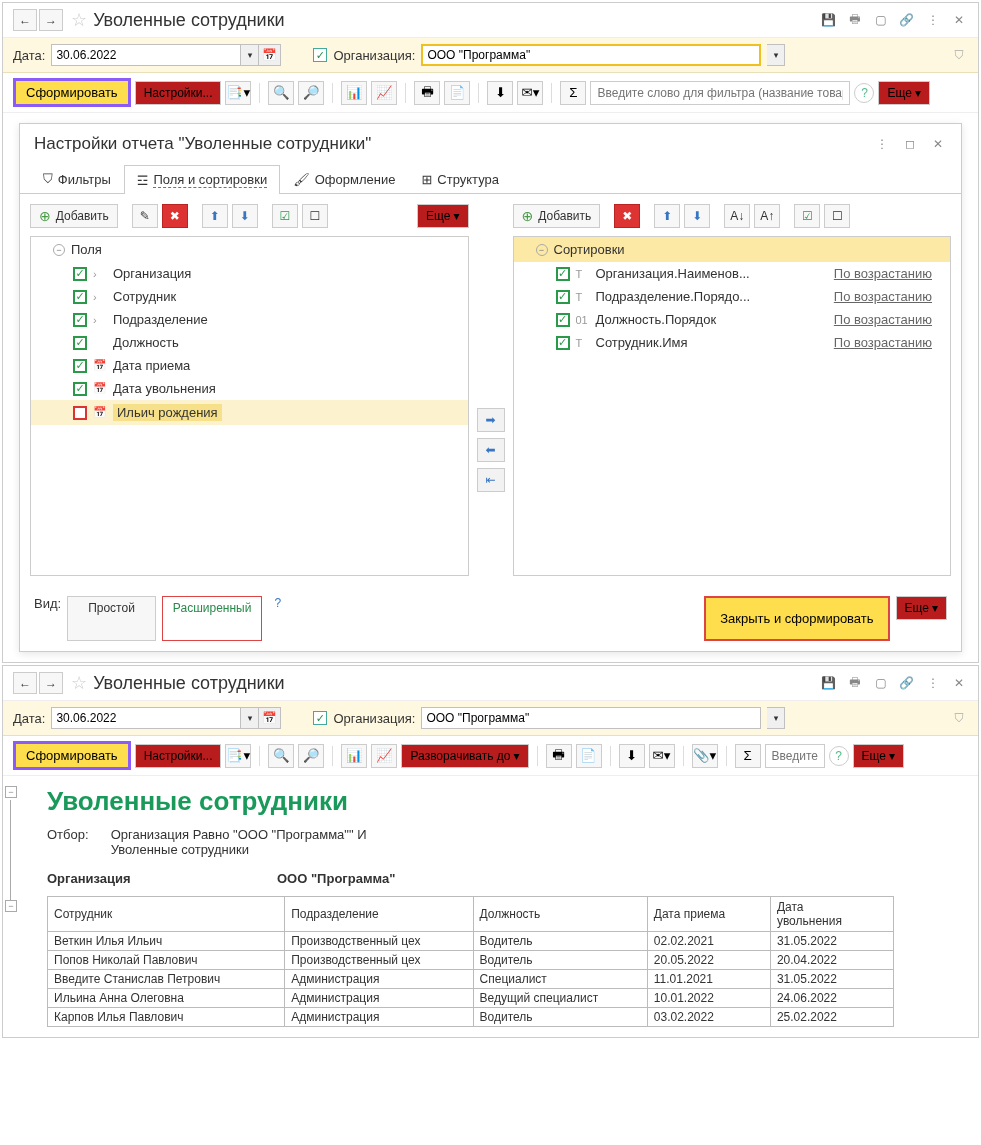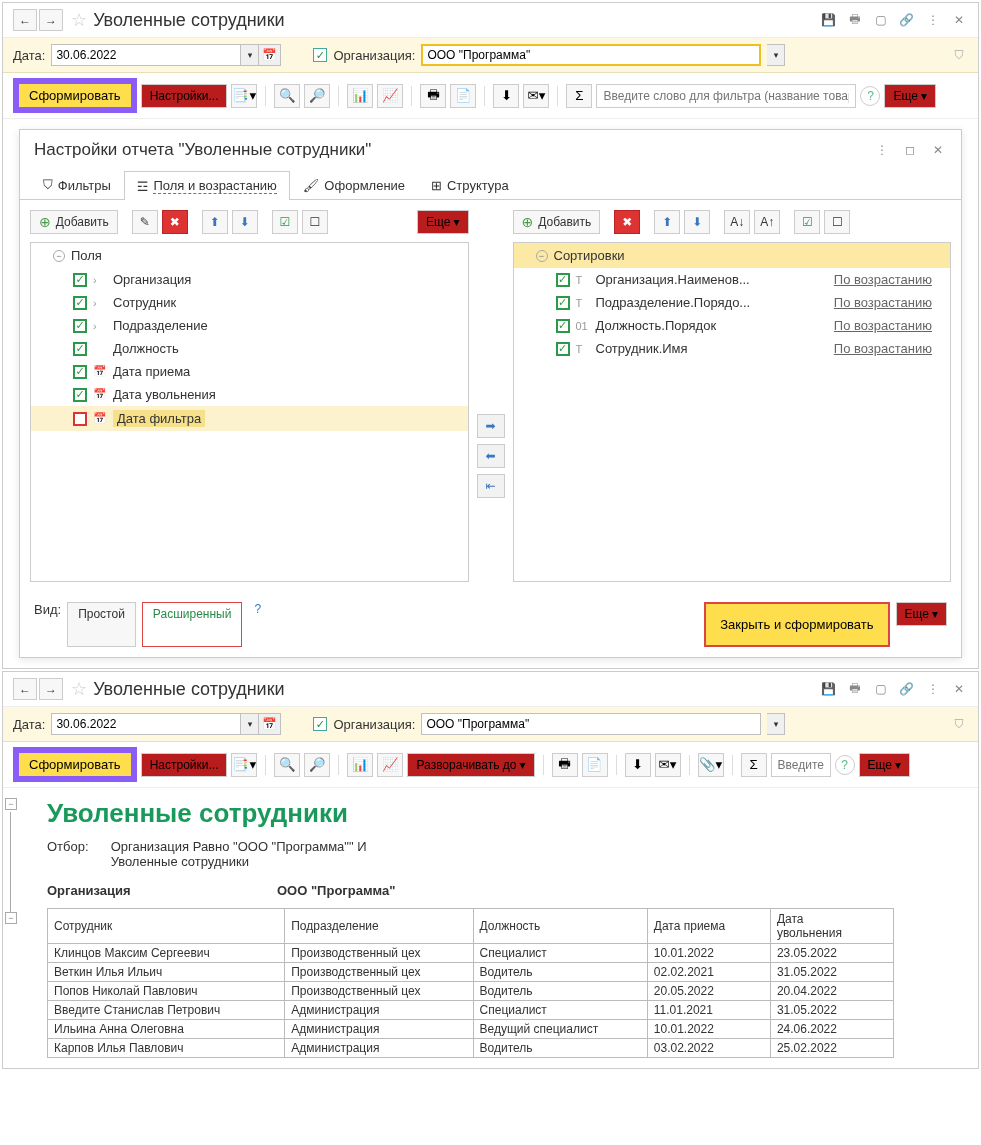--- a/index.html
+++ b/index.html
@@ -16,21 +16,21 @@
 .date-input { width: 190px; height: 22px; border: 1px solid #c0c0c0; padding: 0 4px; background: #fff; font-size: 12px; }
 .date-group { display: flex; }
 .date-spin { width: 18px; height: 22px; border: 1px solid #c0c0c0; border-left: none; background: #f0f0f0; display: flex; align-items: center; justify-content: center; font-size: 9px; }
 .date-cal { width: 22px; height: 22px; border: 1px solid #c0c0c0; border-left: none; background: #f0f0f0; display: flex; align-items: center; justify-content: center; }
 .checkbox { width: 14px; height: 14px; border: 1px solid #4a9; display: inline-flex; align-items: center; justify-content: center; color: #2a8a4a; font-size: 11px; background: #fff; }
 .org-input { height: 22px; border: 1px solid #c0c0c0; padding: 0 4px; background: #fff; font-size: 12px; flex: 0 0 340px; }
 .org-input.highlighted { border: 2px solid #f0c020; }
 .org-dd { width: 18px; height: 22px; border: 1px solid #c0c0c0; border-left: none; background: #f0f0f0; display: flex; align-items: center; justify-content: center; font-size: 9px; }
 .filter-funnel { position: absolute; right: 10px; color: #aaa; }
 .toolbar { padding: 5px 10px; display: flex; align-items: center; gap: 4px; border-bottom: 1px solid #eee; flex-wrap: wrap; }
-.btn-yellow { background: #ffde4d; border: 6px solid #8b5cf6; padding: 4px 10px; font-size: 13px; cursor: pointer; }
+.btn-yellow { background: #ffde4d; border: 3px solid #8b5cf6; padding: 4px 10px; font-size: 13px; cursor: pointer; }
 .btn { background: #b91c1c; border: 1px solid #ccc; padding: 3px 8px; font-size: 12px; cursor: pointer; display: inline-flex; align-items: center; gap: 3px; height: 24px; }
 .btn-icon { width: 26px; height: 24px; border: 1px solid #ccc; background: #f7f7f7; display: inline-flex; align-items: center; justify-content: center; cursor: pointer; }
 .sep { width: 1px; height: 20px; background: #ddd; margin: 0 4px; }
 .search-input { height: 24px; border: 1px solid #ccc; padding: 0 6px; font-size: 12px; color: #999; width: 260px; }
 .search-input.short { width: 60px; }
 .q-icon { width: 20px; height: 20px; border: 1px solid #ccc; border-radius: 50%; color: #5b8; display: inline-flex; align-items: center; justify-content: center; font-size: 12px; }
 
 .dialog { margin: 10px 16px; border: 1px solid #ccc; box-shadow: 0 2px 8px rgba(0,0,0,0.1); background: #fff; }
 .dialog-header { display: flex; align-items: center; padding: 10px 14px; }
 .dialog-title { font-size: 17px; flex: 1; }
@@ -54,21 +54,21 @@
 .expand-icon { width: 12px; height: 12px; border: 1px solid #aaa; border-radius: 50%; display: inline-flex; align-items: center; justify-content: center; font-size: 9px; color: #777; }
 .chk { width: 14px; height: 14px; border: 2px solid #2a9a4a; display: inline-flex; align-items: center; justify-content: center; color: #2a9a4a; font-size: 11px; background: #fff; }
 .chk.unchecked { border-color: #d33; color: transparent; }
 .type-icon { color: #999; font-size: 11px; width: 14px; }
 .sort-link { color: #666; text-decoration: underline; cursor: pointer; margin-left: auto; padding-right: 10px; }
 .sort-box .tree-item { padding-left: 42px; }
 .mid-arrows { display: flex; flex-direction: column; gap: 6px; justify-content: center; padding-top: 120px; }
 .arrow-btn { width: 28px; height: 24px; border: 1px solid #ccc; background: #f2f2f2; display: flex; align-items: center; justify-content: center; color: #3876c2; cursor: pointer; }
 .dialog-footer { display: flex; padding: 10px 14px; gap: 6px; }
 .view-label { font-size: 13px; }
-.view-simple { border: 1px solid #ccc; padding: 4px 10px; background: #f7f7f7; }
+.view-simple { border: 1px solid #ccc; padding: 4px 20px; background: #f7f7f7; }
 .view-ext { border: 1px solid #d44; padding: 4px 10px; color: #2a8a4a; }
 .q-link { color: #3876c2; margin-left: 6px; }
 .btn-close-form { background: #ffde4d; border: 2px solid #d44; padding: 13px 14px; font-size: 13px; cursor: pointer; margin-left: auto; font-weight: normal; }
 
 .report-area { padding: 10px 14px; position: relative; }
 .report-title { color: #1a9a5a; font-size: 26px; font-weight: bold; margin-bottom: 10px; margin-left: 30px; }
 .report-filter { margin-left: 30px; margin-bottom: 14px; font-size: 13px; }
 .report-filter-label { display: inline-block; width: 60px; vertical-align: top; }
 .report-filter-val { display: inline-block; }
 .report-org-row { margin-left: 30px; display: flex; font-size: 13px; font-weight: bold; margin-bottom: 10px; }
@@ -145,21 +145,21 @@
         <span class="tool-icon">✕</span>
       </div>
     </div>
     <div class="tabs">
       <div class="tab">
         <span>⛉</span>
         <span>Фильтры</span>
       </div>
       <div class="tab active">
         <span>☲</span>
-        <span class="tab-underline">Поля и возрастанию</span>
+        <span class="tab-underline">Поля и сортировки</span>
       </div>
       <div class="tab">
         <span>🖌</span>
         <span>Оформление</span>
       </div>
       <div class="tab">
         <span>⊞</span>
         <span>Структура</span>
       </div>
     </div>
@@ -215,21 +215,21 @@
               <span>Дата приема</span>
             </div>
             <div class="tree-item">
               <span class="chk">✓</span>
               <span class="type-icon">📅</span>
               <span>Дата увольнения</span>
             </div>
             <div class="tree-item sel">
               <span class="chk unchecked">✓</span>
               <span class="type-icon">📅</span>
-              <span style="background:#f7e08a;padding:1px 4px">Дата фильтра</span>
+              <span style="background:#f7e08a;padding:1px 4px">Ильич рождения</span>
             </div>
           </div>
         </div>
 
         <div class="mid-arrows">
           <div class="arrow-btn">➡</div>
           <div class="arrow-btn">⬅</div>
           <div class="arrow-btn">⇤</div>
         </div>
 
@@ -377,27 +377,20 @@
           <th>Должность</th>
           <th>
               <div style="width:80px">Дата приема</div>
             </th>
           <th>
               <div style="width:80px">Дата увольнения</div>
             </th>
         </tr>
       </thead>
       <tbody id="report-rows">
-          <tr>
-            <td>Клинцов Максим Сергеевич</td>
-            <td>Производственный цех</td>
-            <td>Специалист</td>
-            <td>10.01.2022</td>
-            <td>23.05.2022</td>
-          </tr>
           <tr>
             <td>Веткин Илья Ильич</td>
             <td>Производственный цех</td>
             <td>Водитель</td>
             <td>02.02.2021</td>
             <td>31.05.2022</td>
           </tr>
           <tr>
             <td>Попов Николай Павлович</td>
             <td>Производственный цех</td>

